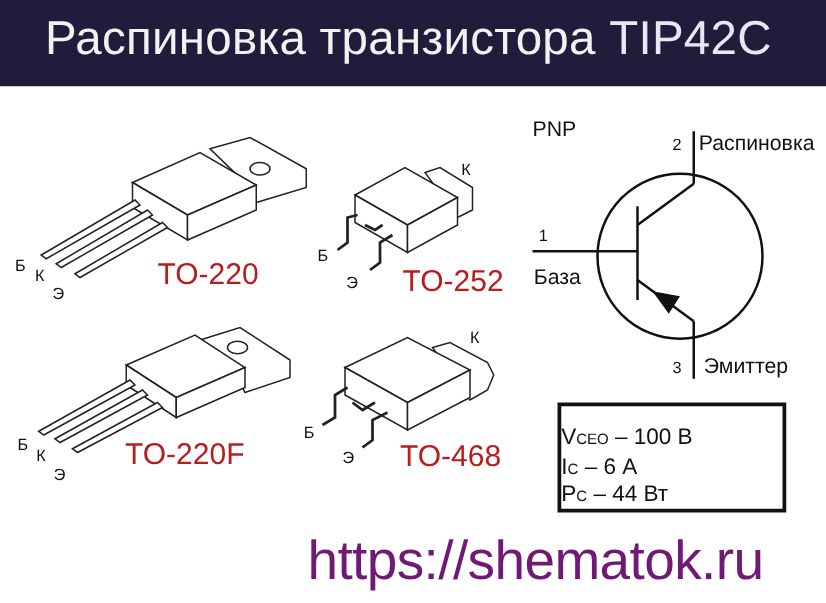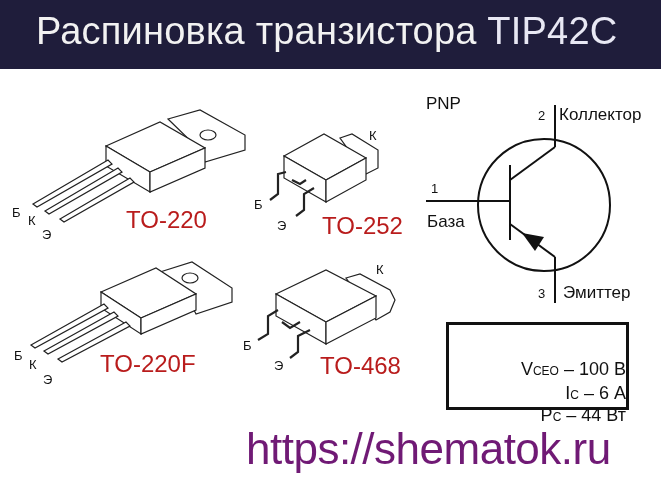--- a/index.html
+++ b/index.html
@@ -6,21 +6,21 @@
     body { width: 661px; height: 482px; background: #ffffff; position: relative; overflow: hidden; font-family: "Liberation Sans", sans-serif; }
     .header { position: absolute; left: 0; top: 0; width: 661px; height: 69px; background: #1f1d3b; }
     .header-title { position: absolute; left: 36px; top: 10px; font-size: 38px; color: #f2f2f2; font-family: "Liberation Sans", sans-serif; white-space: nowrap; letter-spacing: 0.2px; }
     .header-title .part { color: #e8e8f4; }
     .abs { position: absolute; }
     .pkg-label { position: absolute; font-size: 24px; color: #b91c1c; white-space: nowrap; font-family: Liberation Sans, sans-serif; }
     .pin-label { position: absolute; font-size: 13px; color: #111; font-family: "Liberation Sans", sans-serif; }
     .sch-text { position: absolute; font-size: 17px; color: #111; white-space: nowrap; font-family: "Liberation Sans", sans-serif; }
     .sch-num { position: absolute; font-size: 13px; color: #111; font-family: "Liberation Sans", sans-serif; }
     .spec-box { position: absolute; left: 446px; top: 322px; width: 183px; height: 88px; border: 3px solid #111; box-sizing: border-box; }
-    .spec-line { position: absolute; left: 0; width: 100%; text-align: right; font-size: 18px; color: #111; white-space: nowrap; font-family: "Liberation Sans", sans-serif; margin-top: 20px; }
+    .spec-line { position: absolute; left: 0; width: 100%; text-align: left; font-size: 18px; color: #111; white-space: nowrap; font-family: "Liberation Sans", sans-serif; }
     .spec-line .sub { font-size: 12px; }
     .url { position: absolute; left: 246px; top: 424px; font-size: 44px; color: #701a75; white-space: nowrap; font-family: "Liberation Sans", sans-serif; letter-spacing: -0.5px; }
   </style>
 </head>
 <body>
 
 <div class="header">
   <div class="header-title">
     <span>Распиновка транзистора</span>
     <span class="part">TIP42C</span>
@@ -109,21 +109,21 @@
     <line x1="100" y1="95" x2="145" y2="62"></line>
     <line x1="145" y1="62" x2="145" y2="20"></line>
 
     <line x1="100" y1="139" x2="145" y2="172"></line>
     <line x1="145" y1="172" x2="145" y2="218"></line>
   </g>
   <polygon points="112,148 134,152 125,166" fill="#111"></polygon>
 </svg>
 <div class="sch-text" style="left:426px;top:94px">PNP</div>
 <div class="sch-num" style="left:538px;top:108px">2</div>
-<div class="sch-text" style="left:559px;top:105px">Коллектор</div>
+<div class="sch-text" style="left:559px;top:105px">Распиновка</div>
 <div class="sch-num" style="left:431px;top:181px">1</div>
 <div class="sch-text" style="left:427px;top:212px">База</div>
 <div class="sch-num" style="left:538px;top:286px">3</div>
 <div class="sch-text" style="left:563px;top:283px">Эмиттер</div>
 
 <div class="spec-box">
   <div class="spec-line" style="top:14px">
     <span>V</span><span class="sub">CEO</span> <span>– 100 В</span>
   </div>
   <div class="spec-line" style="top:38px">

